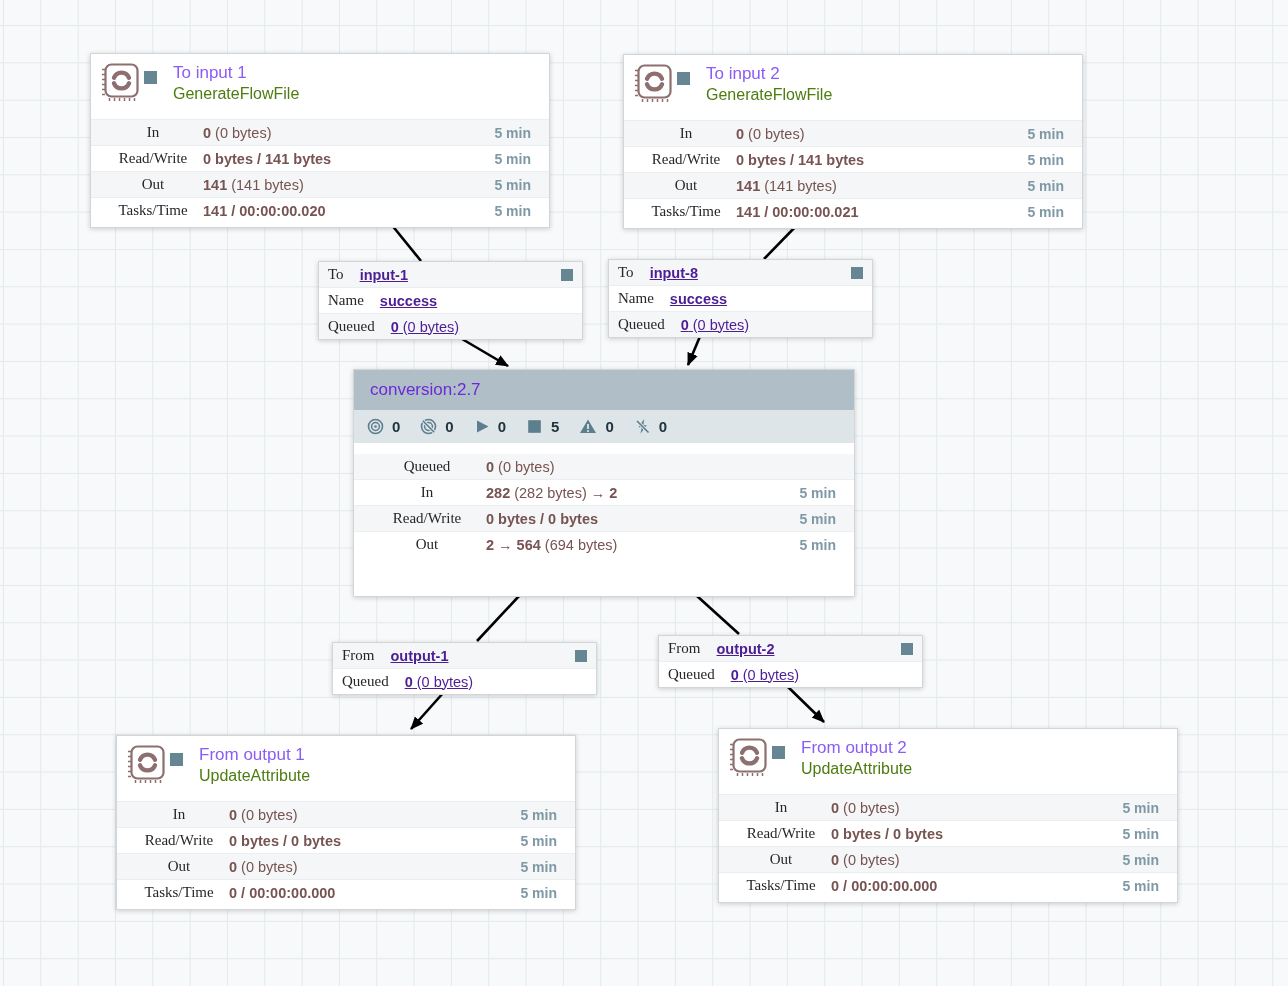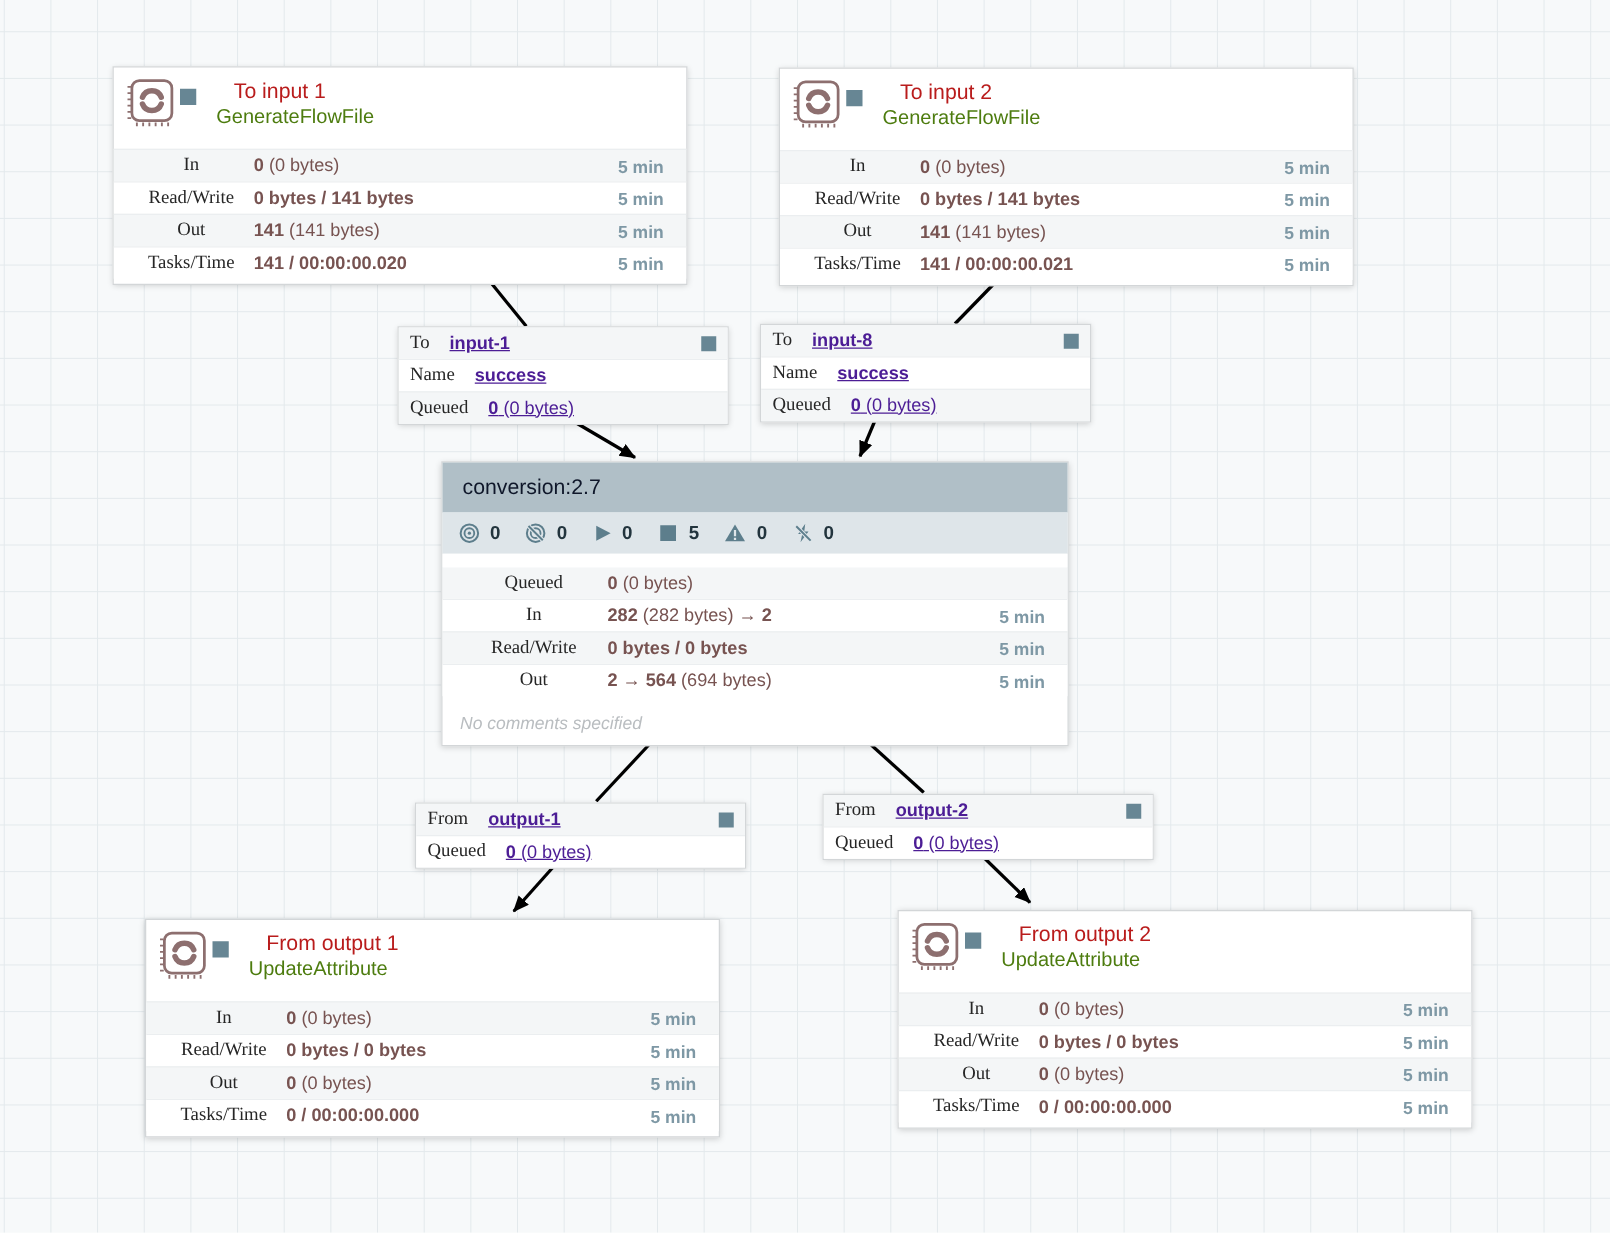--- a/index.html
+++ b/index.html
@@ -14,21 +14,21 @@
     background-position:3px 25px;
   }
   svg.wires{position:absolute;left:0;top:0;z-index:1;}
   .node{position:absolute;z-index:2;background:#fff;border:1px solid #d3d6d8;
         box-shadow:0 1px 5px rgba(0,0,0,.18);}
   
   .proc{width:458px;padding-bottom:4px;}
   .proc-header{position:relative;height:65px;}
   .stamp{position:absolute;left:6px;top:7px;}
   .state-square{position:absolute;left:53px;top:17px;width:13px;height:13px;background:#678694;}
-  .proc-title{position:absolute;left:96px;top:9px;font-size:17px;color:#b91c1c;white-space:nowrap;}
+  .proc-title{position:absolute;left:82px;top:9px;font-size:17px;color:#8b5cf6;white-space:nowrap;}
   .proc-type{position:absolute;left:82px;top:31px;font-size:16px;color:#4d7c0f;white-space:nowrap;}
   
   .stat-row{height:25px;display:flex;align-items:center;border-top:1px solid #ebeef0;
             font-size:14.5px;background:#fff;text-align:center;}
   .stat-row.alt{background:#f4f6f7;}
   .stat-label{font-family:"Liberation Serif","DejaVu Serif",serif;font-size:15px;color:#262626;
               flex:0 0 100px;padding-left:12px;white-space:nowrap;}
   .stat-value{color:#775351;white-space:nowrap;}
   .stat-value .b{font-weight:bold;}
   .stat-period{margin-left:auto;padding-right:18px;color:#7e98a5;font-size:14px;font-weight:bold;}
@@ -37,21 +37,21 @@
   .conn-row{height:25px;display:flex;align-items:center;padding:0 9px;font-size:14.5px;background:#fff;border-top:1px solid #ebeef0;gap:16px;}
   .conn-row:first-child,.conn-row.alt{background:#f4f6f7;}
   .conn-row:first-child{border-top:none;}
   .conn-label{font-family:"Liberation Serif","DejaVu Serif",serif;font-size:15px;color:#262626;}
   .conn-value{color:#4c1d95;margin-left:0;white-space:nowrap;text-decoration:underline;}
   .conn-value .b{font-weight:bold;}
   .conn-square{margin-left:auto;width:12px;height:12px;background:#678694;}
   
   .group{width:500px;height:226px;}
   .group-header{height:40px;background:#b0bfc7;display:flex;align-items:center;
-                padding-left:16px;font-size:17px;color:#0f172a;}
+                padding-left:16px;font-size:17px;color:#6d28d9;}
   .group-badges{height:33px;background:#dee5e9;display:flex;align-items:center;padding-left:13px;}
   .badge{display:flex;align-items:center;margin-right:20px;}
   .badge svg{display:block;}
   .badge-count{font-weight:bold;font-size:15px;color:#22343d;margin-left:8px;}
   .group-spacer{height:11px;background:#fff;}
   .group .stat-label{flex:0 0 118px;padding-left:14px;}
   .group-comments{font-style:italic;font-size:14px;color:#b9bdc0;padding:13px 0 0 14px;}
   .icon{color:#5d7e8c;}
 </style>
 </head>
@@ -252,21 +252,20 @@
     <div class="stat-row alt">
       <span class="stat-label">Read/Write</span>
       <span class="stat-value"><span class="b">0 bytes / 0 bytes</span><span></span><span class="b"></span></span>
       <span class="stat-period">5 min</span>
     </div>
     <div class="stat-row">
       <span class="stat-label">Out</span>
       <span class="stat-value"><span class="b">2 → 564</span><span> (694 bytes)</span><span class="b"></span></span>
       <span class="stat-period">5 min</span>
     </div>
-    <div class="group-comments">No comments specified</div>
   </div>
 
   <div class="node conn" style="left:332px;top:642px;">
     <div class="conn-row">
       <span class="conn-label">From</span>
       <span class="conn-value"><span class="b">output-1</span><span></span></span>
       <span class="conn-square"></span>
     </div>
     <div class="conn-row" style="background:#fff;">
       <span class="conn-label">Queued</span>

